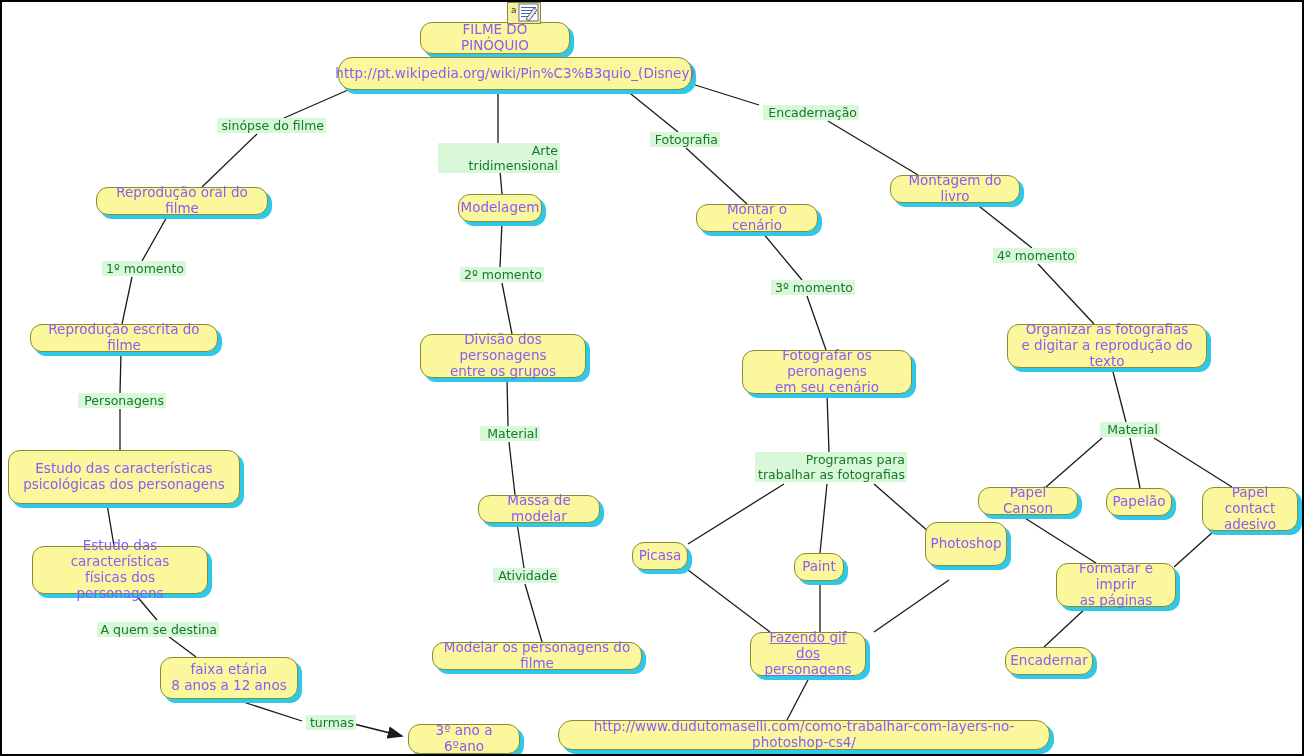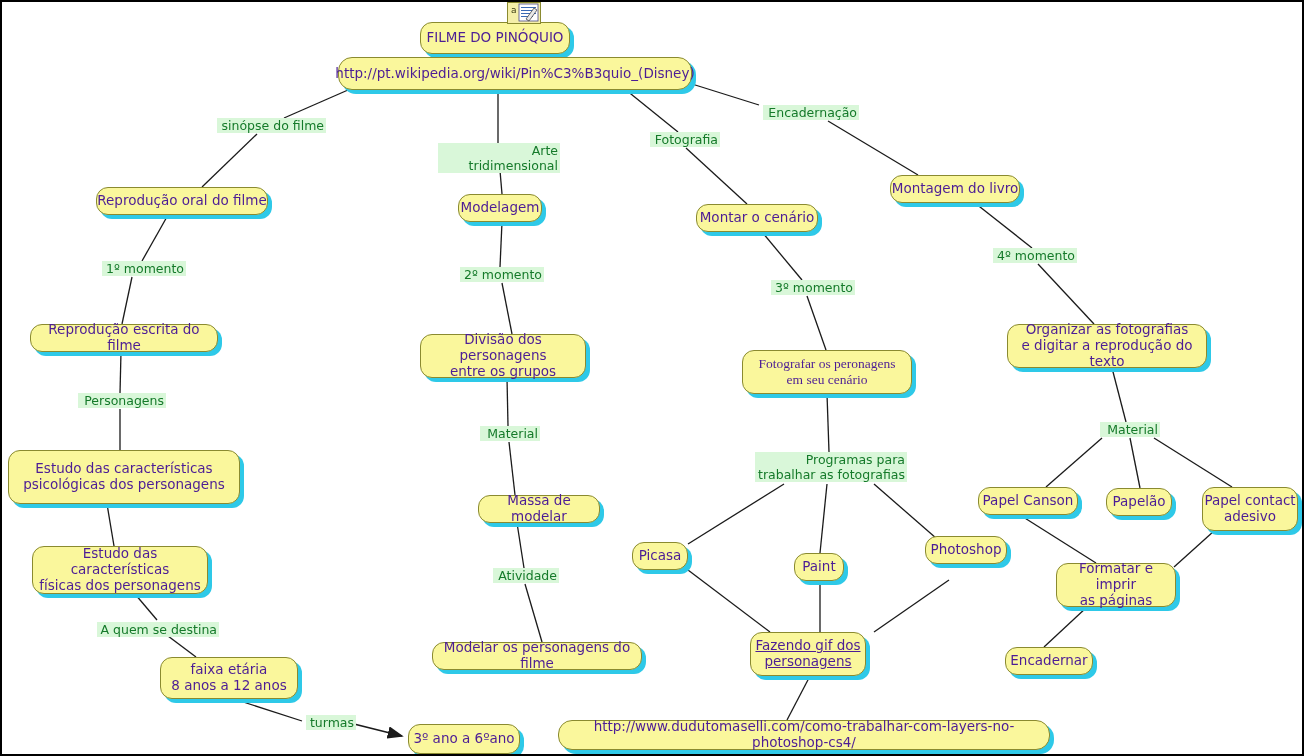--- a/index.html
+++ b/index.html
@@ -25,28 +25,28 @@
     width: 1304px;
     height: 756px;
     pointer-events: none;
   }
   .node {
     position: absolute;
     box-sizing: border-box;
     background: #faf79c;
     border: 1.5px solid #8a8a30;
     border-radius: 12px;
-    color: #4c1d95;
+    color: #8b5cf6;
     font-size: 13.5px;
     line-height: 1.18;
     text-align: center;
     display: flex;
     align-items: center;
     justify-content: center;
-    padding: 2px 0;
+    padding: 2px 8px;
     box-shadow: 4px 4px 0 0 #2ec9e8;
     white-space: pre-line;
     z-index: 5;
   }
   .node.wide-url {
     font-size: 13.5px;
     border-radius: 14px;
   }
   .link-label {
     position: absolute;
@@ -134,25 +134,25 @@
 físicas dos personagens</span></div>
       <div class="node" style="left: 158px; top: 655px; width: 138px; height: 42px;"><span>faixa etária
 8 anos a 12 anos</span></div>
       <div class="node" style="left: 406px; top: 722px; width: 112px; height: 30px;"><span>3º ano a 6ºano</span></div>
       <div class="node" style="left: 456px; top: 192px; width: 84px; height: 28px;"><span>Modelagem</span></div>
       <div class="node" style="left: 418px; top: 332px; width: 166px; height: 44px;"><span>Divisão dos personagens
 entre os grupos</span></div>
       <div class="node" style="left: 448px; top: 493px; width: 122px; height: 28px; margin-left: 28px;"><span>Massa de modelar</span></div>
       <div class="node" style="left: 430px; top: 640px; width: 210px; height: 28px;"><span>Modelar os personagens do filme</span></div>
       <div class="node" style="left: 694px; top: 202px; width: 122px; height: 28px;"><span>Montar o cenário</span></div>
-      <div class="node" style="left: 740px; top: 348px; width: 170px; height: 44px; font-family: Liberation Serif, serif;"><span>Fotografar os peronagens
+      <div class="node" style="left: 740px; top: 348px; width: 170px; height: 44px;"><span>Fotografar os peronagens
 em seu cenário</span></div>
       <div class="node" style="left: 630px; top: 540px; width: 56px; height: 28px;"><span>Picasa</span></div>
       <div class="node" style="left: 792px; top: 551px; width: 50px; height: 28px;"><span>Paint</span></div>
-      <div class="node" style="left: 923px; top: 534px; width: 82px; height: 28px;"><span>Photoshop</span></div>
+      <div class="node" style="left: 923px; top: 520px; width: 82px; height: 44px;"><span>Photoshop</span></div>
       <div class="node" style="left: 748px; top: 630px; width: 116px; height: 44px; text-decoration: underline;"><span>Fazendo gif dos
 personagens</span></div>
       <div class="node wide-url" style="left: 556px; top: 718px; width: 492px; height: 30px;"><span>http://www.dudutomaselli.com/como-trabalhar-com-layers-no-photoshop-cs4/</span></div>
       <div class="node" style="left: 888px; top: 173px; width: 130px; height: 28px;"><span>Montagem do livro</span></div>
       <div class="node" style="left: 1005px; top: 322px; width: 200px; height: 44px;"><span>Organizar as fotografias
 e digitar a reprodução do texto</span></div>
       <div class="node" style="left: 976px; top: 485px; width: 100px; height: 28px;"><span>Papel Canson</span></div>
       <div class="node" style="left: 1104px; top: 486px; width: 66px; height: 28px;"><span>Papelão</span></div>
       <div class="node" style="left: 1200px; top: 485px; width: 96px; height: 44px;"><span>Papel contact
 adesivo</span></div>

